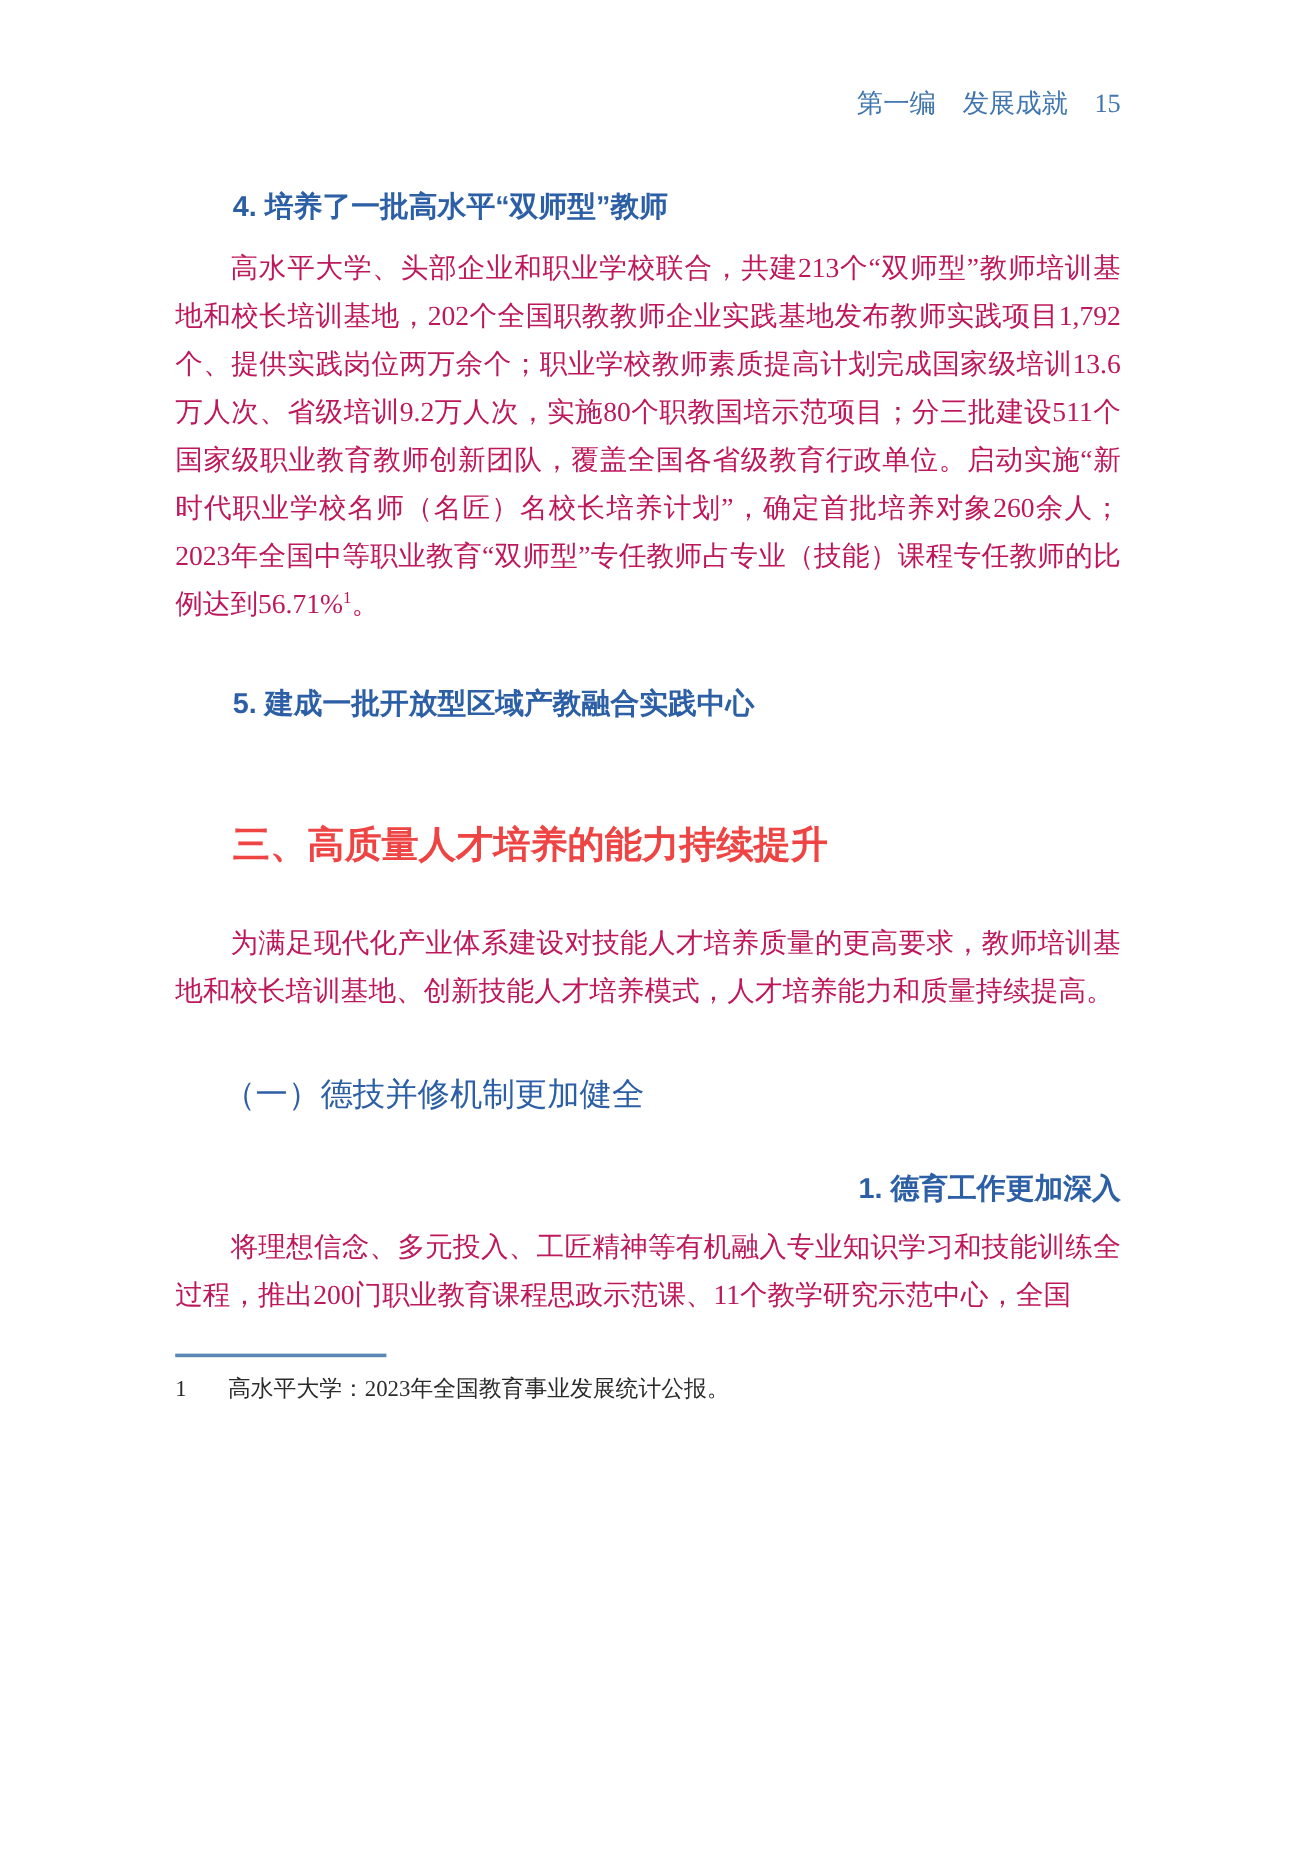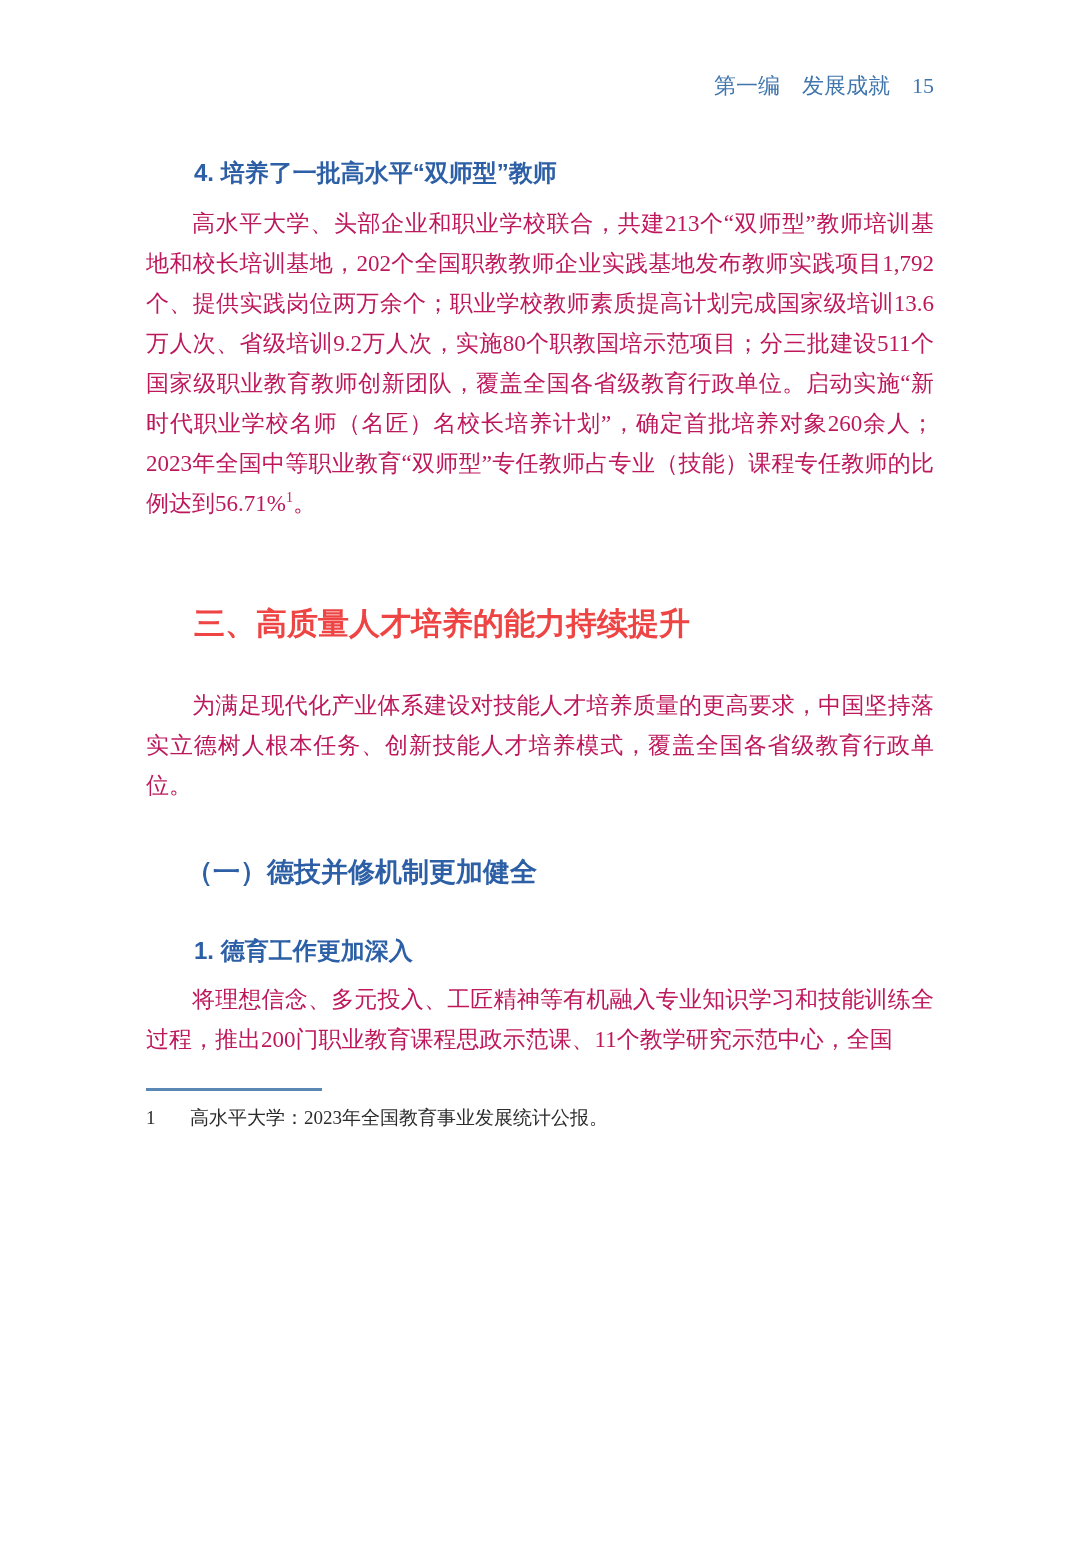--- a/index.html
+++ b/index.html
@@ -45,33 +45,34 @@
     font-weight: bold;
     font-size: 31px;
     line-height: 44px;
     color: #ef4444;
   }
   
   .paren-heading {
     margin-top: 46px;
     padding-left: 40px;
     font-family: "Liberation Sans", "DejaVu Sans", sans-serif;
-    font-weight: bold;
+    font-weight: normal;
     font-size: 27px;
     line-height: 40px;
     color: #2c5fa5;
   }
   .sub-num-heading {
     margin-top: 42px;
     padding-left: 48px;
     font-family: "Liberation Sans", "DejaVu Sans", sans-serif;
     font-weight: bold;
     font-size: 24px;
     line-height: 34px;
     color: #2c5fa5;
+    text-align: right;
   }
   .body-para {
     margin-top: 14px;
     font-size: 23px;
     line-height: 40px;
     text-align: justify;
     text-indent: 2em;
     color: #be185d;
   }
   .body-para.after-big { margin-top: 40px; }
@@ -105,25 +106,26 @@
 <div class="page">
 
   <div class="running-header">
     <span class="chapter">第一编</span><span>发展成就</span><span class="page-num">15</span>
   </div>
 
   <div class="num-heading">4. 培养了一批高水平“双师型”教师</div>
 
   <p class="body-para"><span>高水平大学、头部企业和职业学校联合，共建213个“双师型”教师培训基地和校长培训基地，202个全国职教教师企业实践基地发布教师实践项目1,792个、提供实践岗位两万余个；职业学校教师素质提高计划完成国家级培训13.6万人次、省级培训9.2万人次，实施80个职教国培示范项目；分三批建设511个国家级职业教育教师创新团队，覆盖全国各省级教育行政单位。启动实施“新时代职业学校名师（名匠）名校长培养计划”，确定首批培养对象260余人；2023年全国中等职业教育“双师型”专任教师占专业（技能）课程专任教师的比例达到56.71%</span><sup>1</sup><span>。</span></p>
 
+  <div class="num-heading" style="margin-top:46px">5. 建成一批开放型区域产教融合实践中心</div>
 
 
   <div class="big-heading">三、高质量人才培养的能力持续提升</div>
 
-  <p class="body-para after-big">为满足现代化产业体系建设对技能人才培养质量的更高要求，中国坚持落实立德树人根本任务、创新技能人才培养模式，覆盖全国各省级教育行政单位。</p>
+  <p class="body-para after-big">为满足现代化产业体系建设对技能人才培养质量的更高要求，教师培训基地和校长培训基地、创新技能人才培养模式，人才培养能力和质量持续提高。</p>
 
   <div class="paren-heading">（一）德技并修机制更加健全</div>
 
   <div class="sub-num-heading">1. 德育工作更加深入</div>
 
   <p class="body-para" style="margin-top:12px">将理想信念、多元投入、工匠精神等有机融入专业知识学习和技能训练全过程，推出200门职业教育课程思政示范课、11个教学研究示范中心，全国</p>
 
   <div class="footnote-rule"></div>
 
   <div class="footnote">

